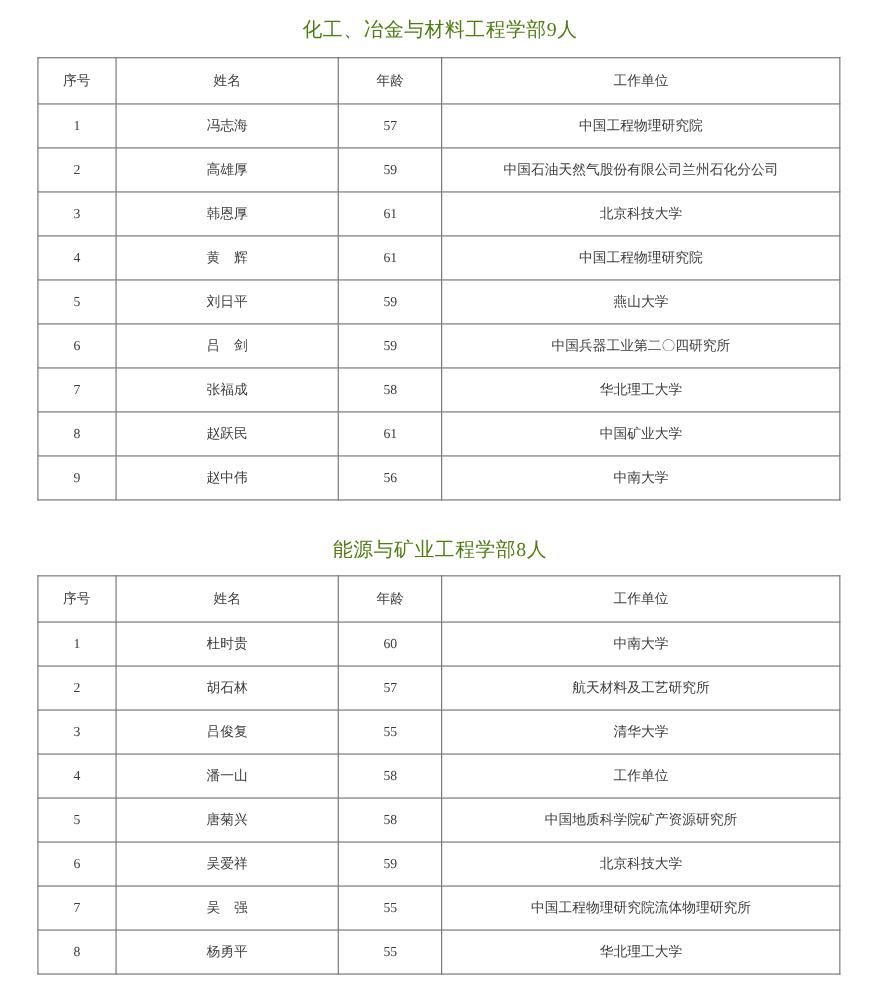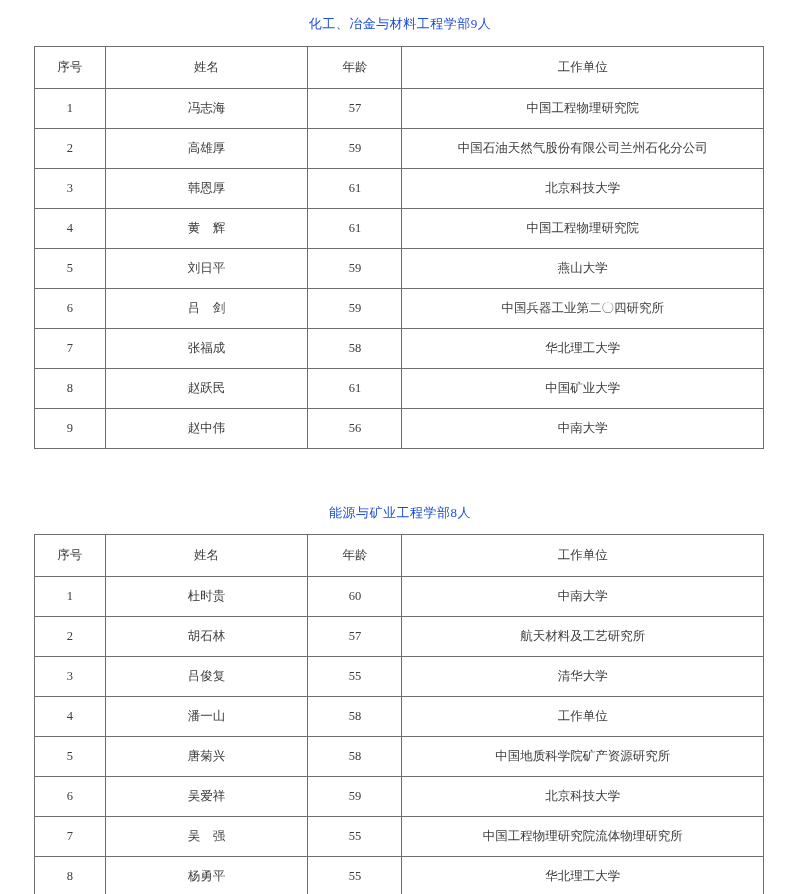--- a/index.html
+++ b/index.html
@@ -11,26 +11,26 @@
     color: #3c3c3c;
   }
   .doc {
     width: 800px;
     height: 894px;
     padding: 0 34px;
     overflow: hidden;
   }
   .table-title {
     text-align: center;
-    font-size: 13px;
+    font-size: 18px;
     letter-spacing: 0.5px;
-    color: #1d4ed8;
+    color: #4d7c0f;
   }
   .title-1 { padding-top: 15px; margin-bottom: 13px; }
-  .title-2 { margin-top: 55px; margin-bottom: 12px; font-family: Liberation Serif, serif; }
+  .title-2 { margin-top: 32px; margin-bottom: 12px; font-family: Liberation Serif, serif; }
   table {
     width: 730px;
     border-collapse: collapse;
     table-layout: fixed;
     padding-left: 16px;
   }
   th, td {
     border: 1px solid #6e6e6e;
     text-align: center;
     vertical-align: middle;

